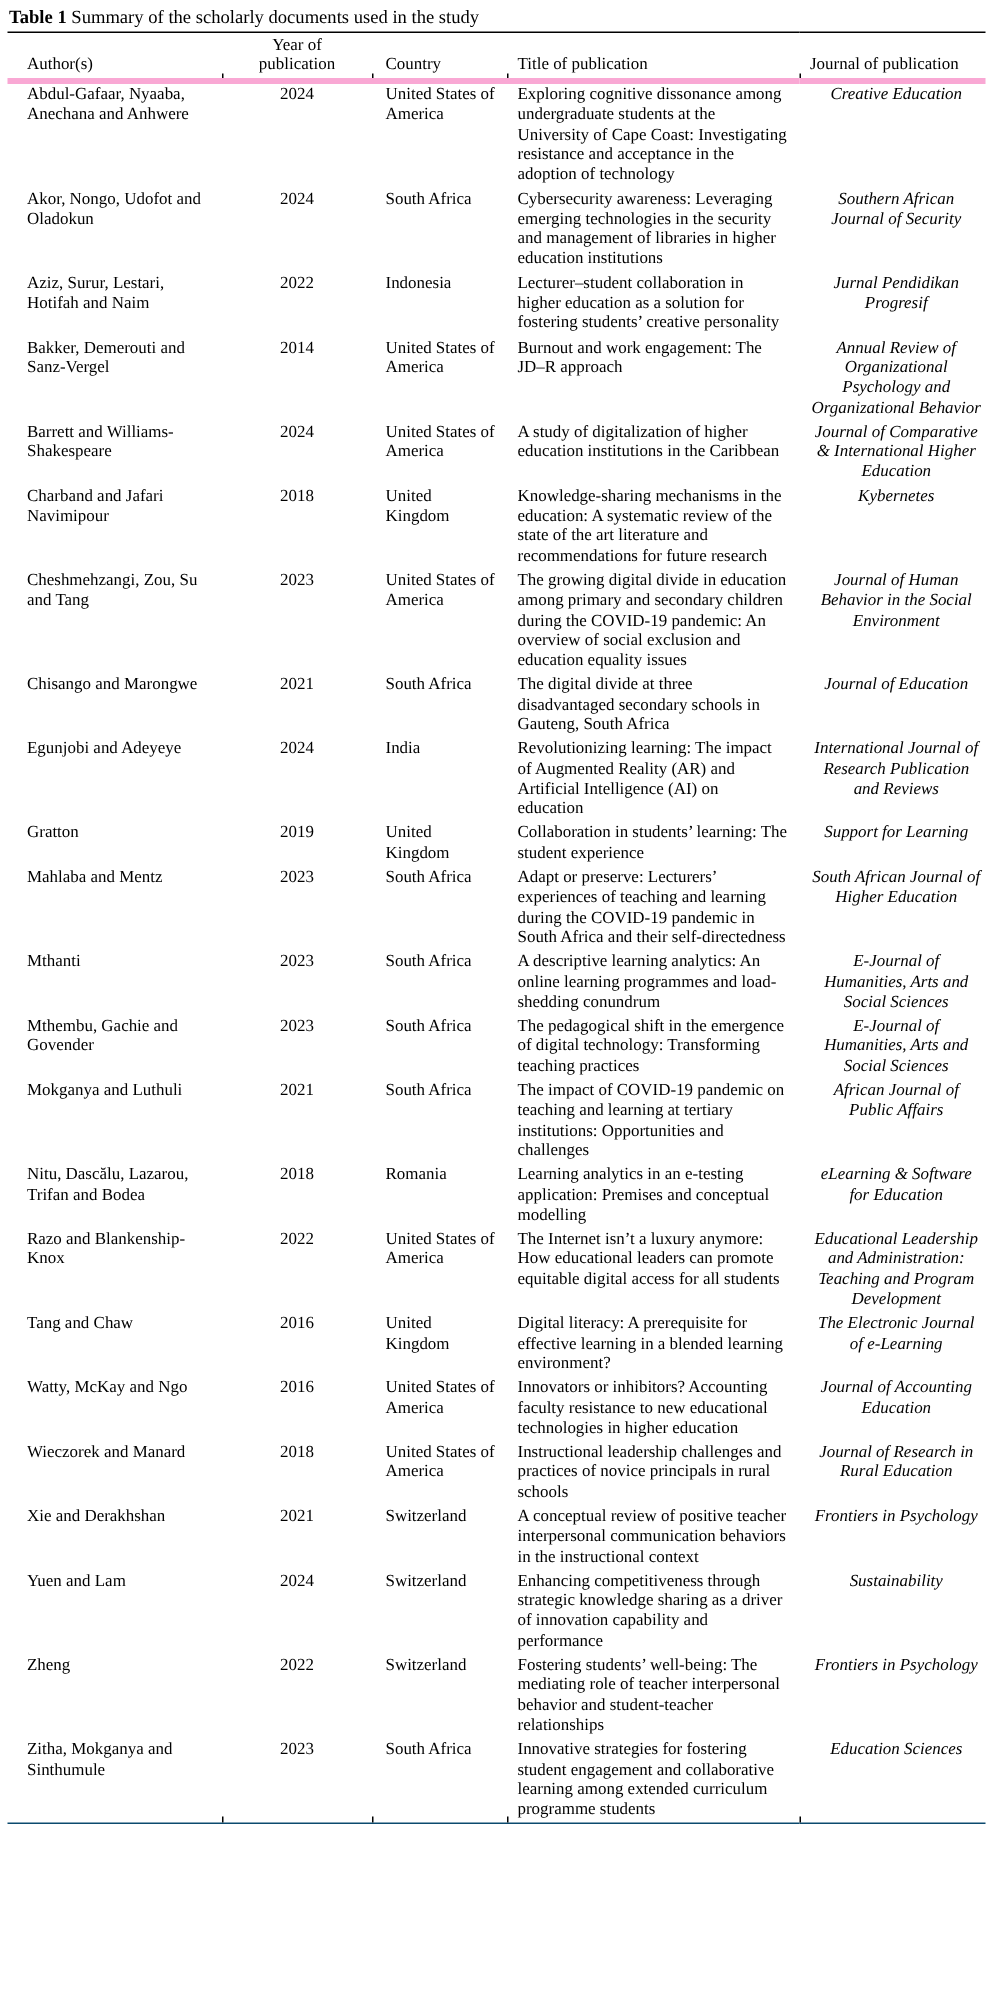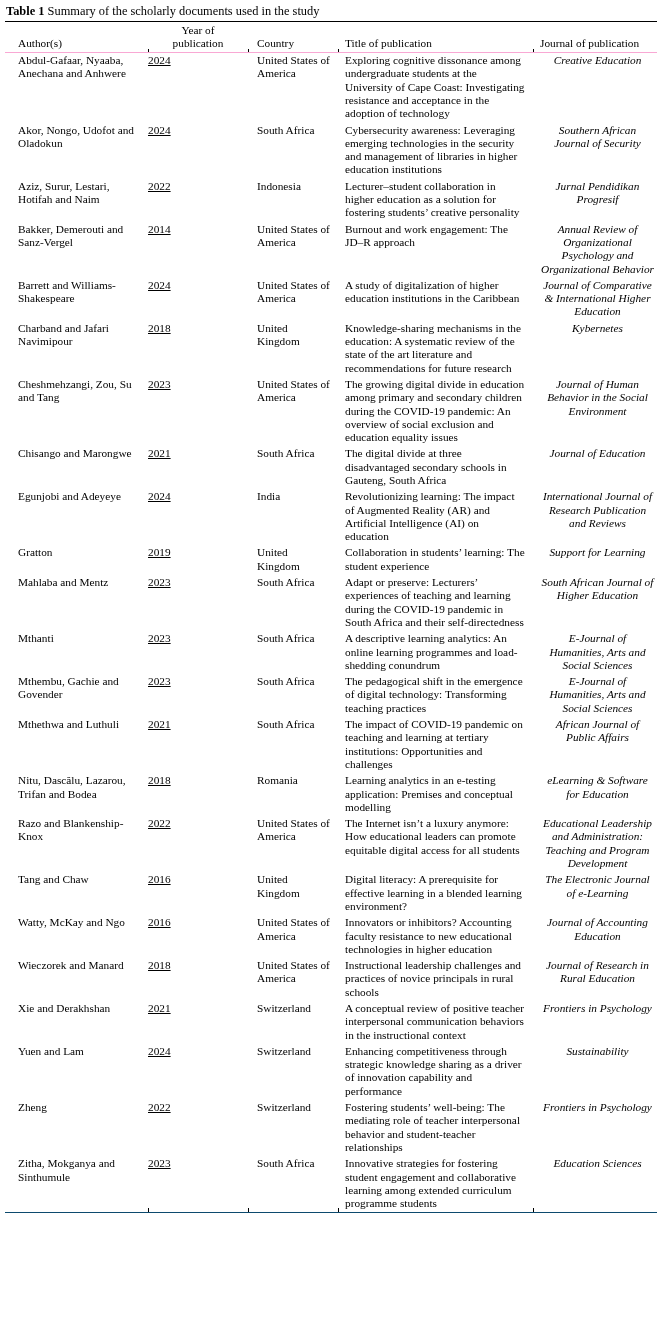--- a/index.html
+++ b/index.html
@@ -35,21 +35,21 @@
   col.c1 { width: 143px; }
   col.c2 { width: 100px; }
   col.c3 { width: 90px;  }
   col.c4 { width: 195px; }
   col.c5 { width: 124px; }
   thead th {
     font-weight: normal;
     text-align: left;
     vertical-align: bottom;
     border-top: 1px solid #000;
-    border-bottom: 1px solid #f9a8d4;
+    border-bottom: 4px solid #f9a8d4;
     padding: 2px 4px 1px 0;
     white-space: pre-line;
     position: relative;
   }
   
   thead th + th::after {
     content: "";
     position: absolute;
     left: 0;
     bottom: 0;
@@ -61,21 +61,21 @@
   th.h-year    { text-align: center; padding-right: 0; }
   th.h-country { padding-left: 9px; }
   th.h-title   { padding-left: 7px; }
   th.h-journal { padding-left: 7px; }
   tbody td {
     vertical-align: top;
     padding: 1.5px 8px 1.5px 0;
     position: relative;
   }
   td.d-authors { padding-left: 13px; }
-  td.d-year    { padding-right: 0; text-decoration: underline; }
+  td.d-year    { text-align: center; padding-right: 0; }
   td.d-country { padding-left: 9px; }
   td.d-title   { padding-left: 7px; margin-left: 48px; }
   td.d-journal { padding-left: 7px; padding-right: 2px; font-style: italic; text-align: center; }
   tbody tr:last-child td { border-bottom: 1px solid #0c4a6e; }
   
   tbody tr:last-child td + td::before {
     content: "";
     position: absolute;
     left: 0;
     bottom: 0;
@@ -208,21 +208,21 @@
 
   <tr>
     <td class="d-authors">Mthembu, Gachie and Govender</td>
     <td class="d-year">2023</td>
     <td class="d-country">South Africa</td>
     <td class="d-title">The pedagogical shift in the emergence of digital technology: Transforming teaching practices</td>
     <td class="d-journal">E-Journal of Humanities, Arts and Social Sciences</td>
   </tr>
 
   <tr>
-    <td class="d-authors">Mthethwa and Luthuli</td>
+    <td class="d-authors">Mokganya and Luthuli</td>
     <td class="d-year">2021</td>
     <td class="d-country">South Africa</td>
     <td class="d-title">The impact of COVID-19 pandemic on teaching and learning at tertiary institutions: Opportunities and challenges</td>
     <td class="d-journal">African Journal of Public Affairs</td>
   </tr>
 
   <tr>
     <td class="d-authors">Nitu, Dascălu, Lazarou, Trifan and Bodea</td>
     <td class="d-year">2018</td>
     <td class="d-country">Romania</td>

